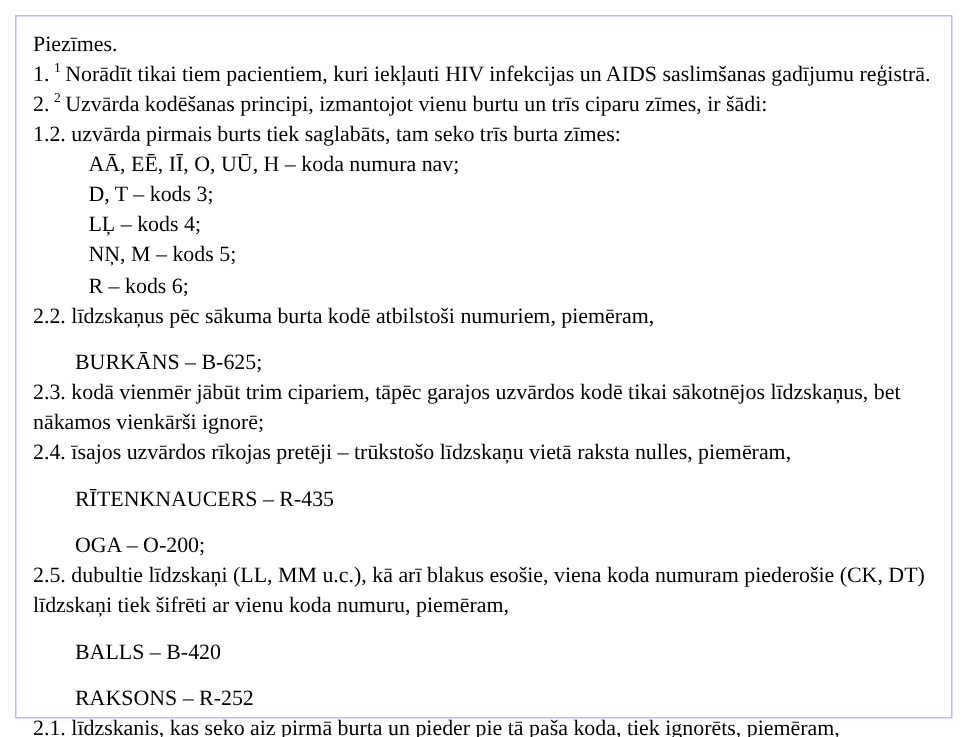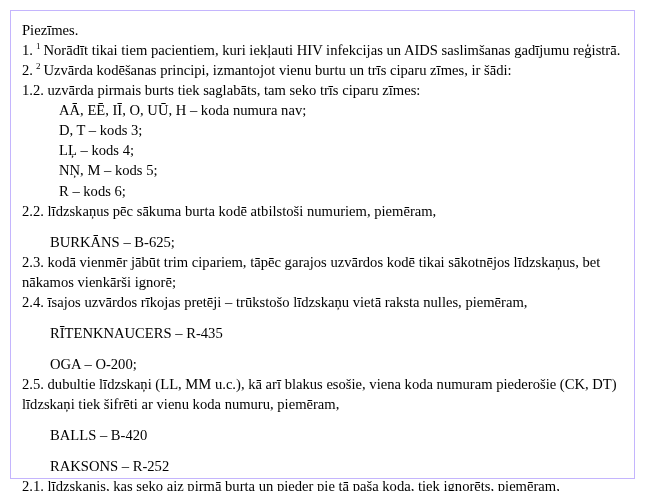--- a/index.html
+++ b/index.html
@@ -52,21 +52,21 @@
 
 <div id="page">
   <div id="notes-body">
 
     <div class="line ind-0">Piezīmes.</div>
 
     <div class="line ind-1 block"><span>1.</span><sup class="note-ref">1</sup><span>Norādīt tikai tiem pacientiem, kuri iekļauti HIV infekcijas un AIDS saslimšanas gadījumu reģistrā.</span></div>
 
     <div class="line ind-1 block"><span>2.</span><sup class="note-ref">2</sup><span>Uzvārda kodēšanas principi, izmantojot vienu burtu un trīs ciparu zīmes, ir šādi:</span></div>
 
-    <div class="line ind-1 block"><span>1.2.</span><span> </span><span>uzvārda pirmais burts tiek saglabāts, tam seko trīs ciparu zīmes:</span></div>
+    <div class="line ind-1 block"><span>1.2.</span><span> </span><span>uzvārda pirmais burts tiek saglabāts, tam seko trīs burta zīmes:</span></div>
 
     <div class="line ind-2">AĀ, EĒ, IĪ, O, UŪ, H – koda numura nav;</div>
     <div class="line ind-2">D, T – kods 3;</div>
     <div class="line ind-2">LĻ – kods 4;</div>
     <div class="line ind-2">NŅ, M – kods 5;</div>
     <div class="line ind-2">R – kods 6;</div>
 
     <div class="line ind-1 block"><span>2.2.</span><span> </span><span>līdzskaņus pēc sākuma burta kodē atbilstoši numuriem, piemēram,</span></div>
     <div class="line ind-3"><span>BURKĀNS</span><span> – B-625;</span></div>
 

